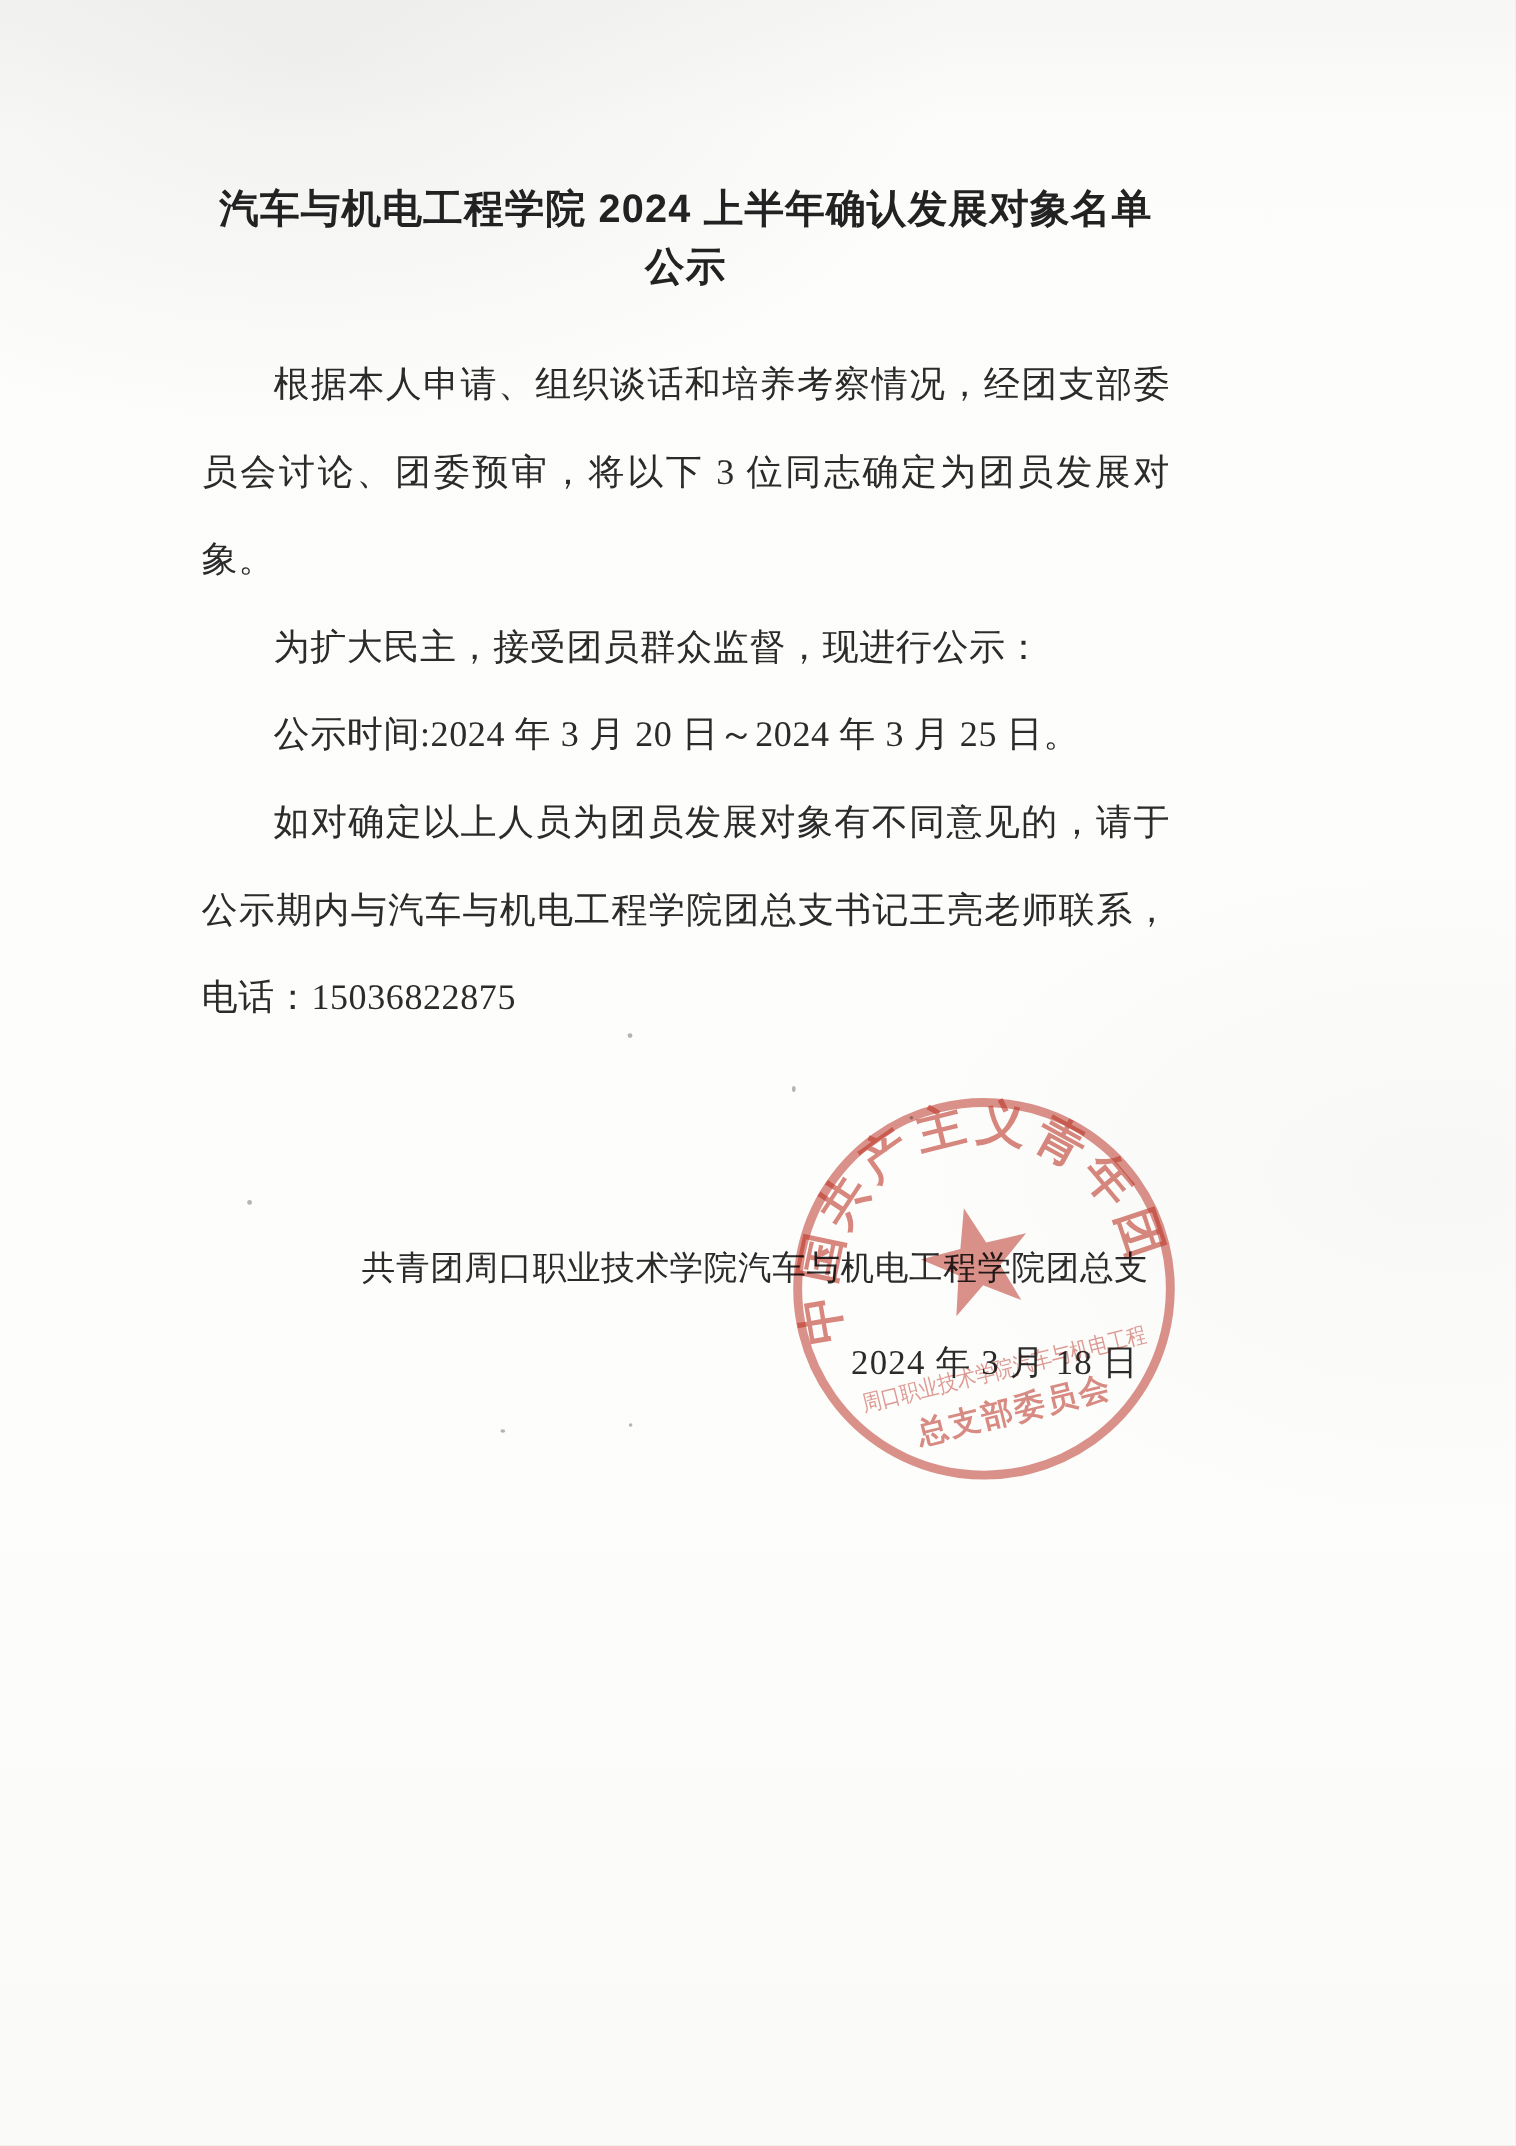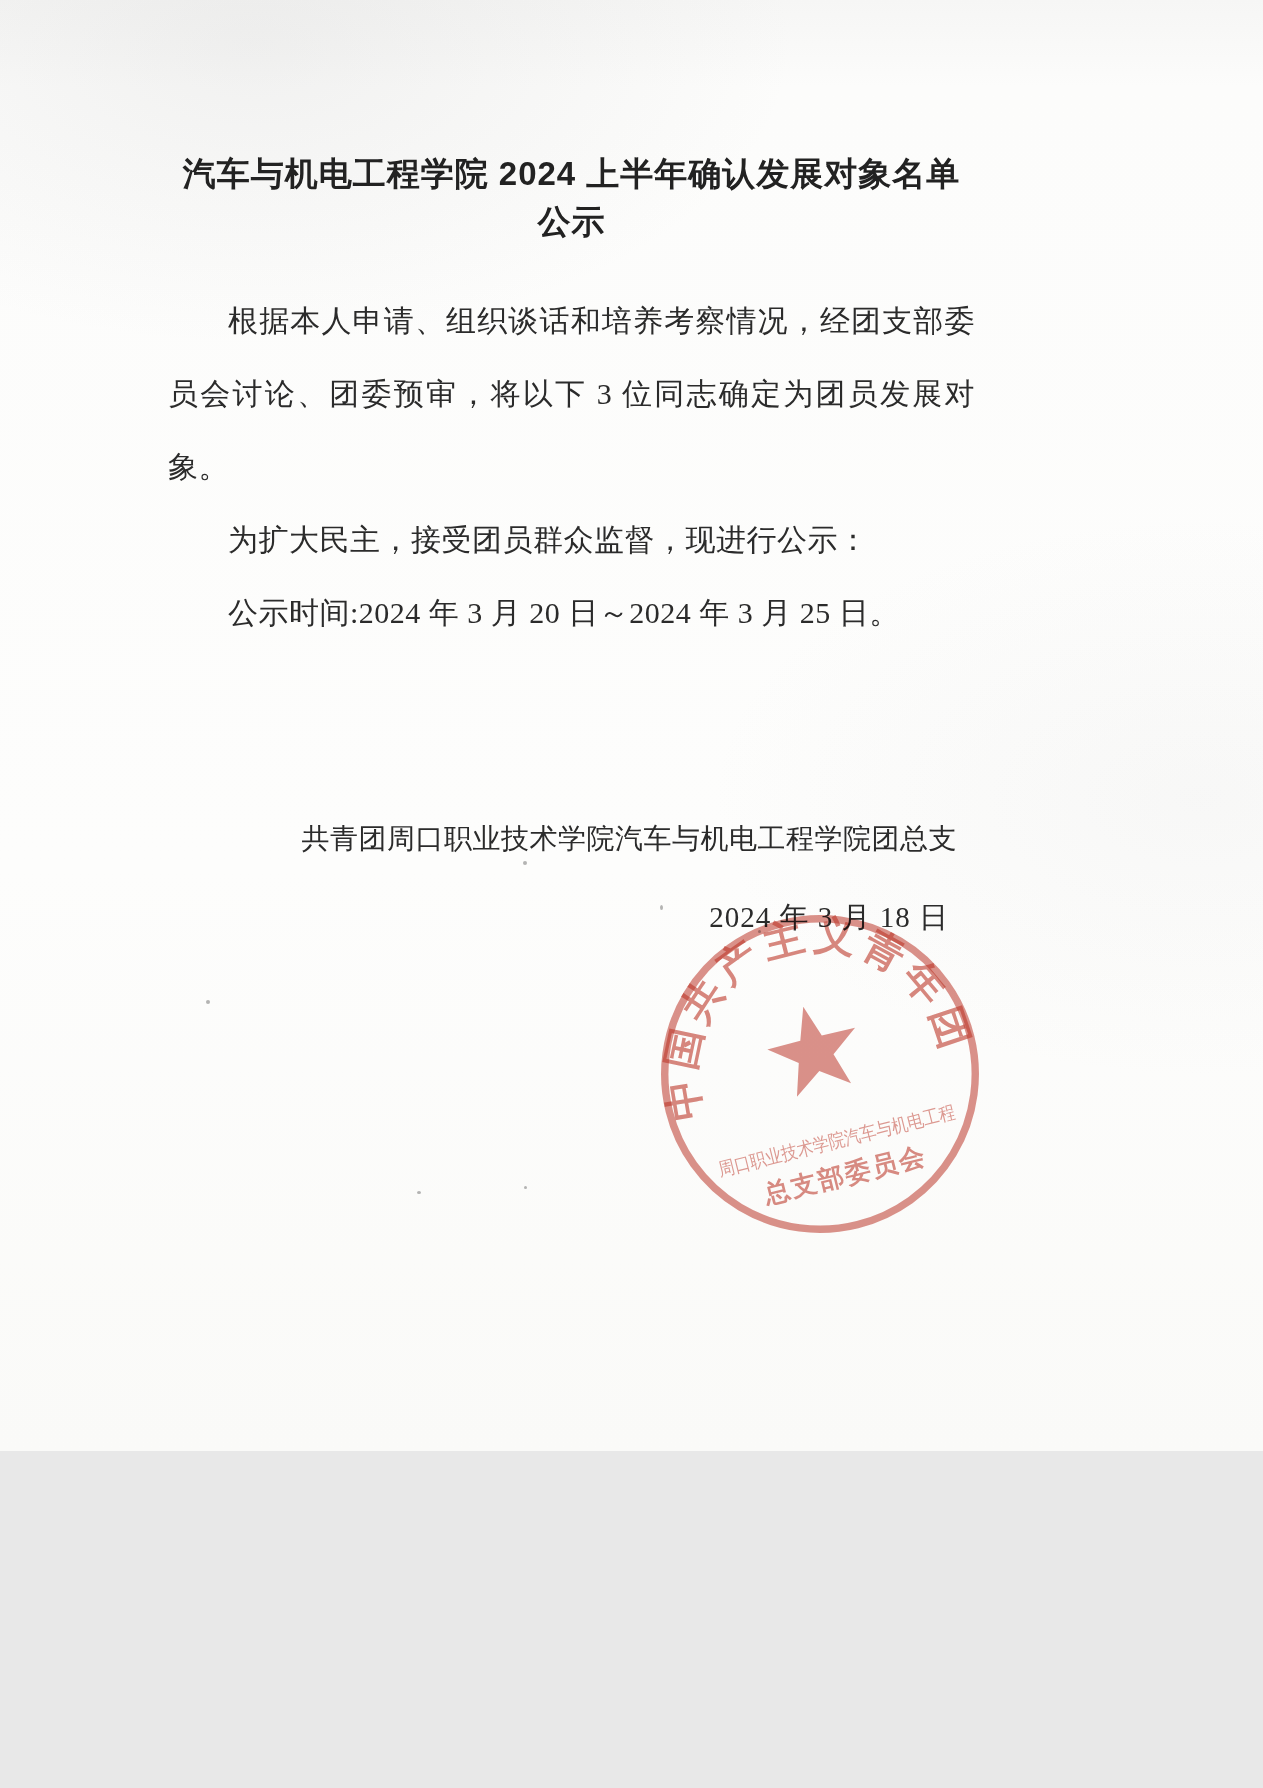--- a/index.html
+++ b/index.html
@@ -3,21 +3,21 @@
 <meta charset="utf-8">
 <style>
   html, body {
     margin: 0;
     padding: 0;
     background: #e8e8e8;
   }
   .page {
     position: relative;
     width: 1263px;
-    height: 1451px;
+    height: 1788px;
     margin: 0 auto;
     background:
       radial-gradient(ellipse 900px 500px at 20% 3%, rgba(190,190,190,0.18), rgba(0,0,0,0) 60%),
       radial-gradient(ellipse 700px 400px at 95% 55%, rgba(200,200,200,0.10), rgba(0,0,0,0) 70%),
       linear-gradient(180deg, #f6f6f5 0%, #fcfcfb 6%, #fdfdfc 60%, #fafaf8 100%);
     overflow: hidden;
     color: #2b2b2b;
   }
   .content {
     position: relative;
@@ -89,20 +89,21 @@
 
 <div class="page">
 
   <div class="content">
     <h1 class="title">汽车与机电工程学院 2024 上半年确认发展对象名单公示</h1>
 
     <div class="body-text">
       <p>根据本人申请、组织谈话和培养考察情况，经团支部委员会讨论、团委预审，将以下 3 位同志确定为团员发展对象。</p>
       <p>为扩大民主，接受团员群众监督，现进行公示：</p>
       <p>公示时间:2024 年 3 月 20 日～2024 年 3 月 25 日。</p>
+      <p>如对确定以上人员为团员发展对象有不同意见的，请于公示期内与汽车与机电工程学院团总支书记王亮老师联系，电话：15036822875</p>
     </div>
 
     <div class="signature-block">
       <div class="signature-line">共青团周口职业技术学院汽车与机电工程学院团总支</div>
       <div class="date-line">2024 年 3 月 18 日</div>
     </div>
   </div>
 
   <div class="seal">
     <svg width="356" height="356" viewBox="0 0 360 360">

